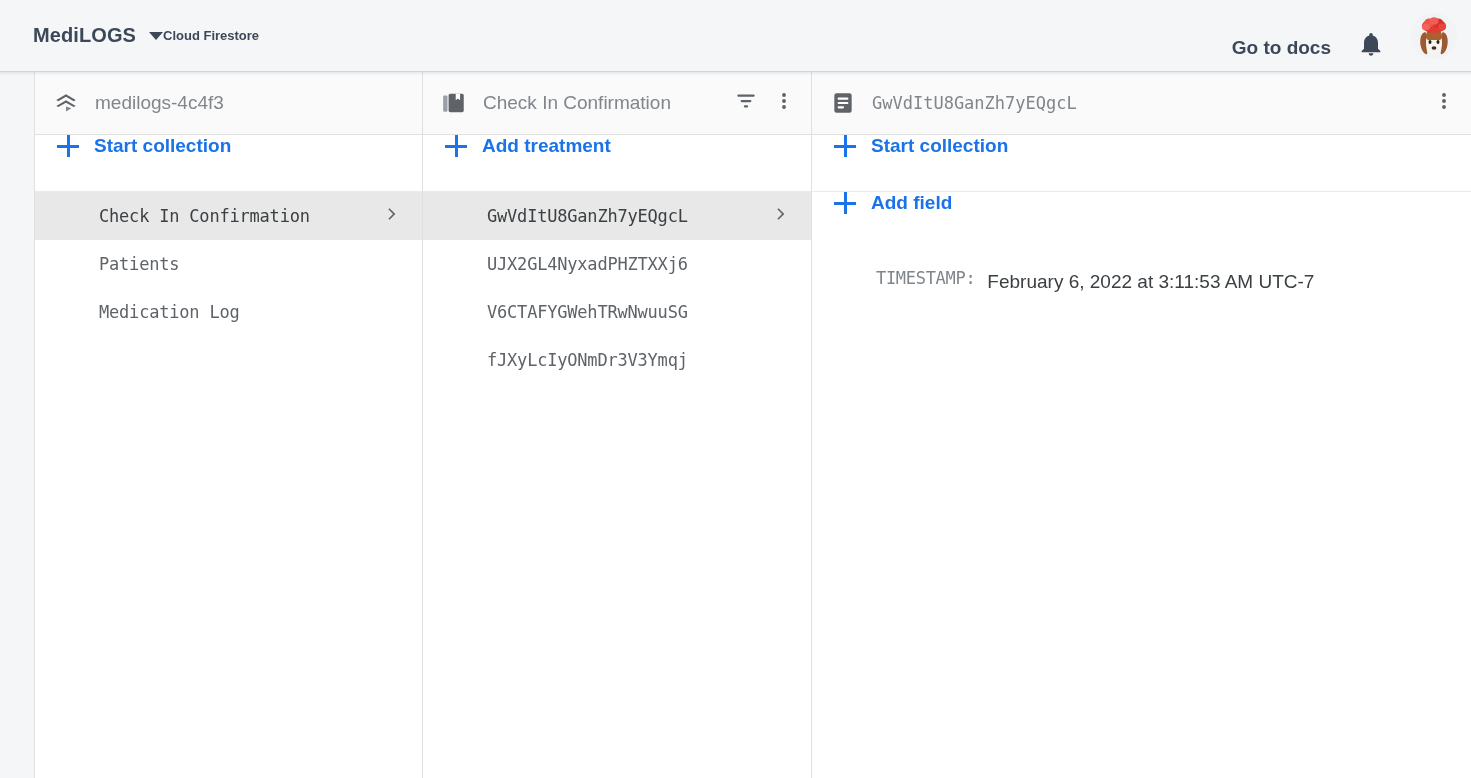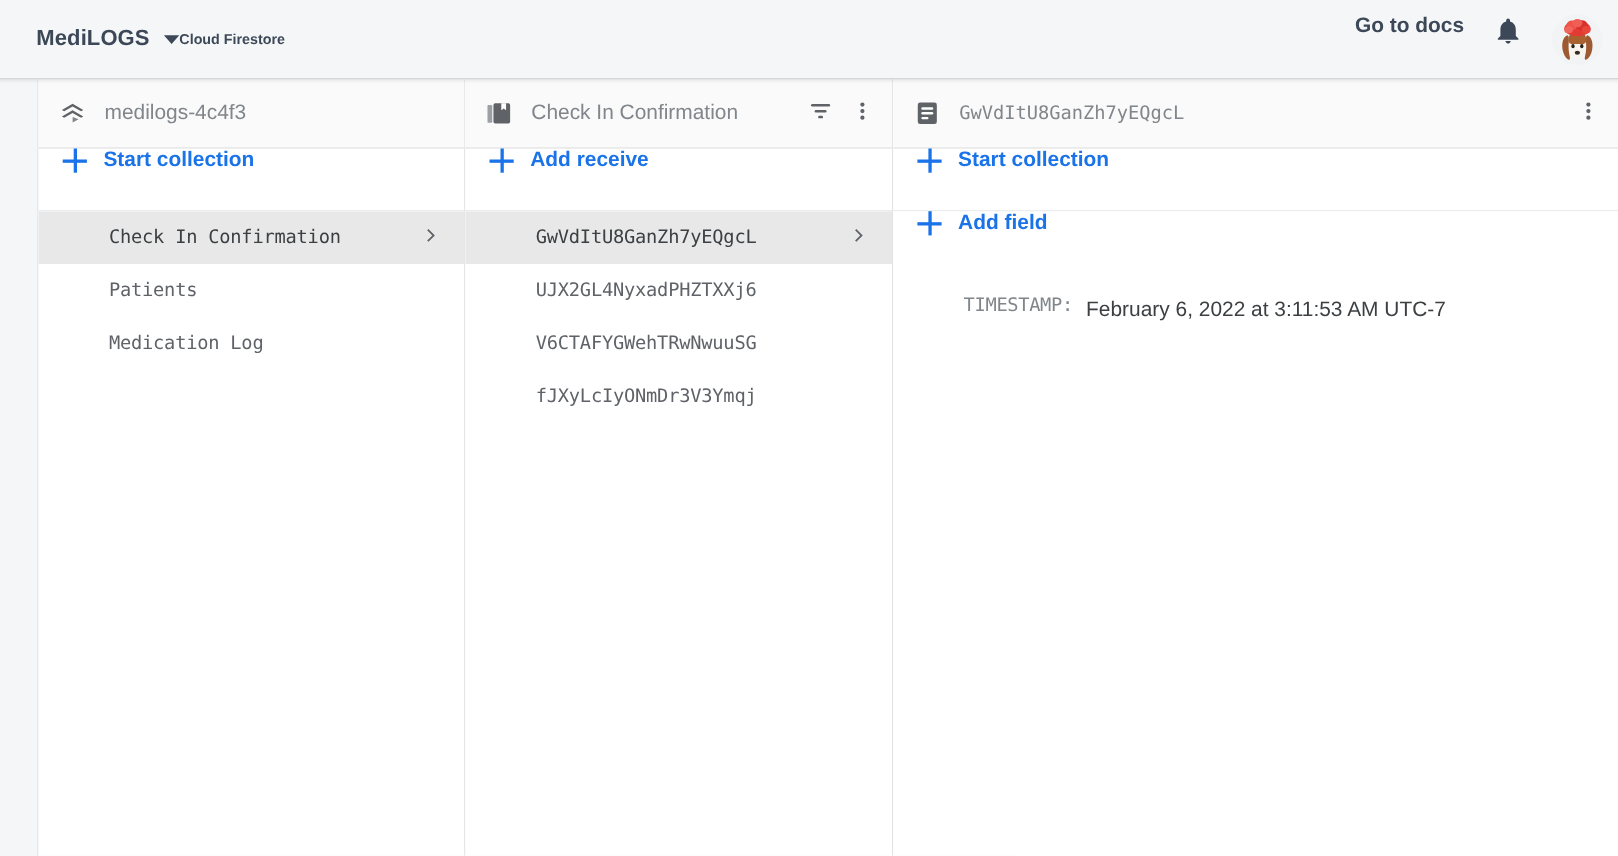--- a/index.html
+++ b/index.html
@@ -53,21 +53,21 @@
   }
   .product-name {
     font-size: 13px;
     font-weight: bold;
     color: #3c4858;
   }
 
   .topbar-right {
     margin-left: auto;
     display: flex;
-    align-items: flex-start;
+    align-items: flex-end;
     gap: 26px;
   }
   .docs-link {
     font-size: 19px;
     color: #3c4858;
     font-weight: bold;
     cursor: pointer;
     text-decoration: none;
   }
   .bell-icon { width: 28px; height: 30px; display: block; }
@@ -342,21 +342,21 @@
             <circle cx="12" cy="5.5" r="2.1" fill="#5f6368"></circle>
             <circle cx="12" cy="12" r="2.1" fill="#5f6368"></circle>
             <circle cx="12" cy="18.5" r="2.1" fill="#5f6368"></circle>
           </svg>
         </span>
       </div>
     </div>
 
     <div class="action-row">
       <span class="plus"></span>
-      <span class="action-label">Add receive</span>
+      <span class="action-label">Add treatment</span>
     </div>
 
     <div class="list">
 
       <div class="list-row selected">
         <span class="row-label">GwVdItU8GanZh7yEQgcL</span>
         <span class="chev">
           <svg width="20" height="20" viewBox="0 0 24 24" aria-hidden="true">
               <path fill="#5f6368" d="M9 5l7 7-7 7-1.4-1.4L13.2 12 7.6 6.4z"></path>
             </svg>

